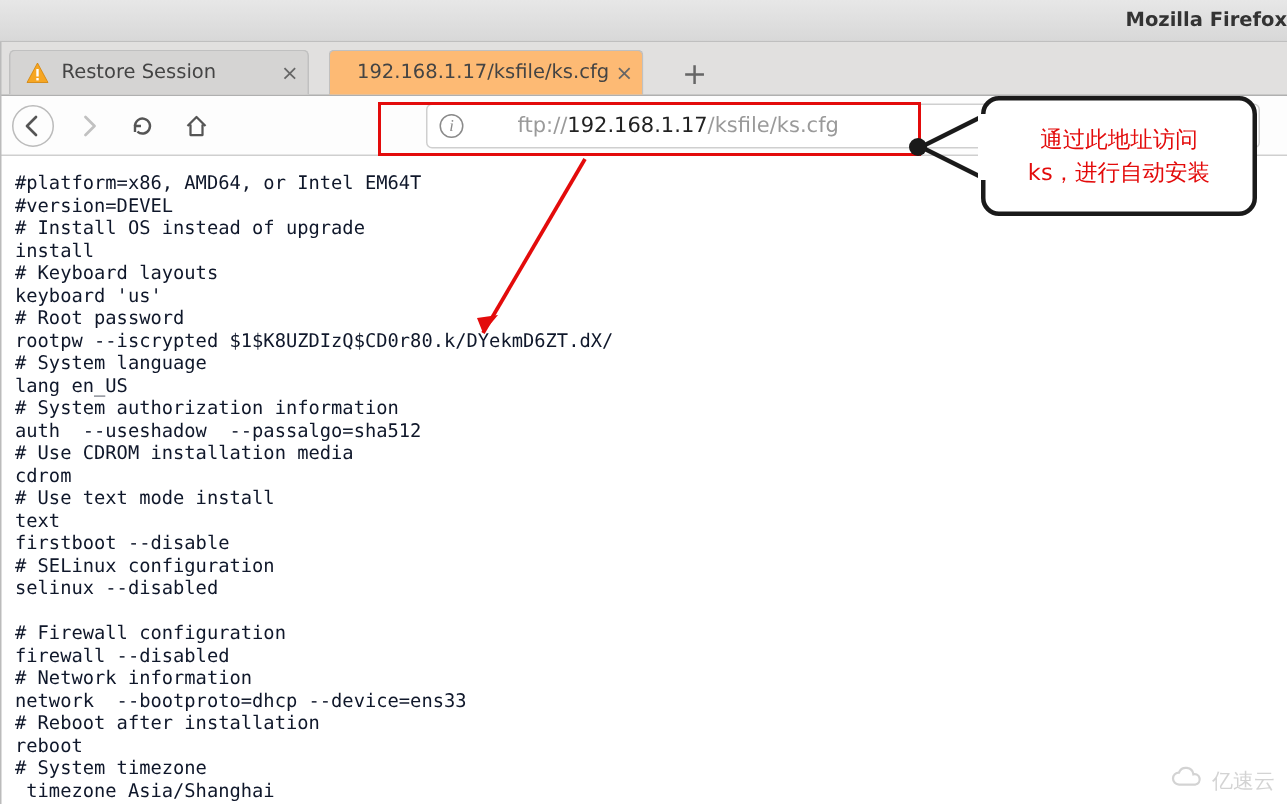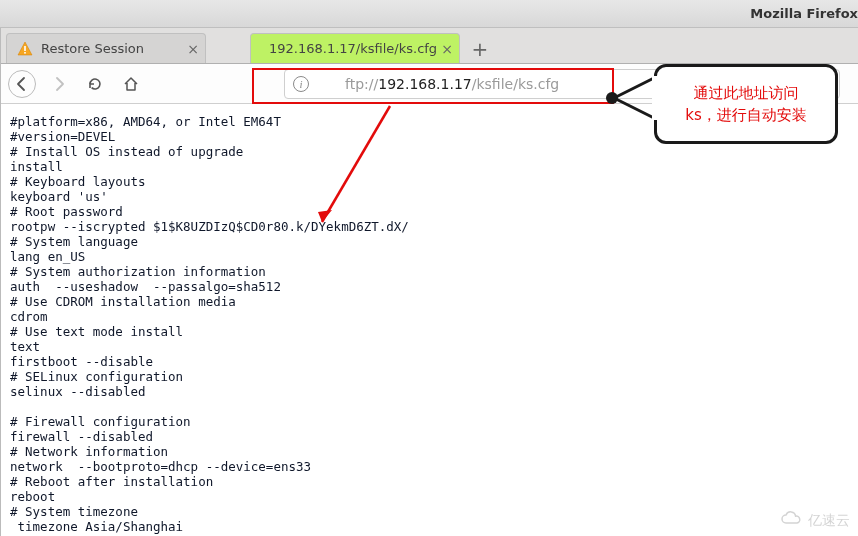--- a/index.html
+++ b/index.html
@@ -1,23 +1,23 @@
 <!DOCTYPE html>
 <html><head>
 <meta charset="utf-8">
 <style>
   * { margin:0; padding:0; box-sizing:border-box; font-family: "DejaVu Sans", "Helvetica Neue", Arial, sans-serif; }
   body { width:858px; height:536px; background:#fff; position:relative; overflow:hidden; color:#222; }
   
   .titlebar { height:28px; background:linear-gradient(#e7e7e7,#d8d8d8); border-bottom:1px solid #bfbfbf; display:flex; align-items:center; justify-content:center; font-size:13px; font-weight:bold; color:#333; }
   .titlebar .title { position:absolute; left:14px; right:0; text-align:right; }
   
-  .tabstrip { height:36px; background:#e1e0df; display:flex; align-items:flex-end; padding:0 6px; gap:0px; border-bottom:1px solid #b0b0b0; position:relative; }
+  .tabstrip { height:36px; background:#e1e0df; display:flex; align-items:flex-end; padding:0 6px; gap:14px; border-bottom:1px solid #b0b0b0; position:relative; }
   .tab { display:flex; align-items:center; height:30px; padding:0 28px 0 10px; border:1px solid #c0c0c0; border-bottom:none; border-top-left-radius:4px; border-top-right-radius:4px; font-size:13px; color:#444; background:#d5d4d3; position:relative; margin-right:-1px; min-width:200px; max-width:210px; }
-  .tab.active { background:#bef264;margin-left:45px; }
+  .tab.active { background:#fdba74; }
   .tab .fav { width:16px; height:16px; margin-right:8px; display:flex; align-items:center; justify-content:center; }
   .tab .close { position:absolute; right:6px; top:50%; transform:translateY(-50%); font-size:14px; color:#666; }
   .newtab { width:30px; height:28px; display:flex; align-items:center; justify-content:center; font-size:20px; color:#666; margin-left:6px; cursor:pointer; }
   
   .navbar { height:40px; display:flex; align-items:center; padding:0 8px; gap:10px; border-bottom:1px solid #cfcfcf; background:#fdfdfd; }
   .nav-btn { width:26px; height:26px; display:flex; align-items:center; justify-content:center; border-radius:4px; }
   .nav-btn.disabled svg { opacity:0.35; }
   .back { border:1px solid #bbb; border-radius:50%; width:28px; height:28px; }
   .urlbar-wrap { flex:1; display:flex; align-items:center; position:relative; }
   .urlbar { flex:1; height:30px; border:1px solid #cfcfcf; border-radius:4px; display:flex; align-items:center; padding:0 8px; gap:8px; font-size:14px; color:#7a7a7a; background:#fff; margin-left:130px; margin-right:10px; position:relative;}

